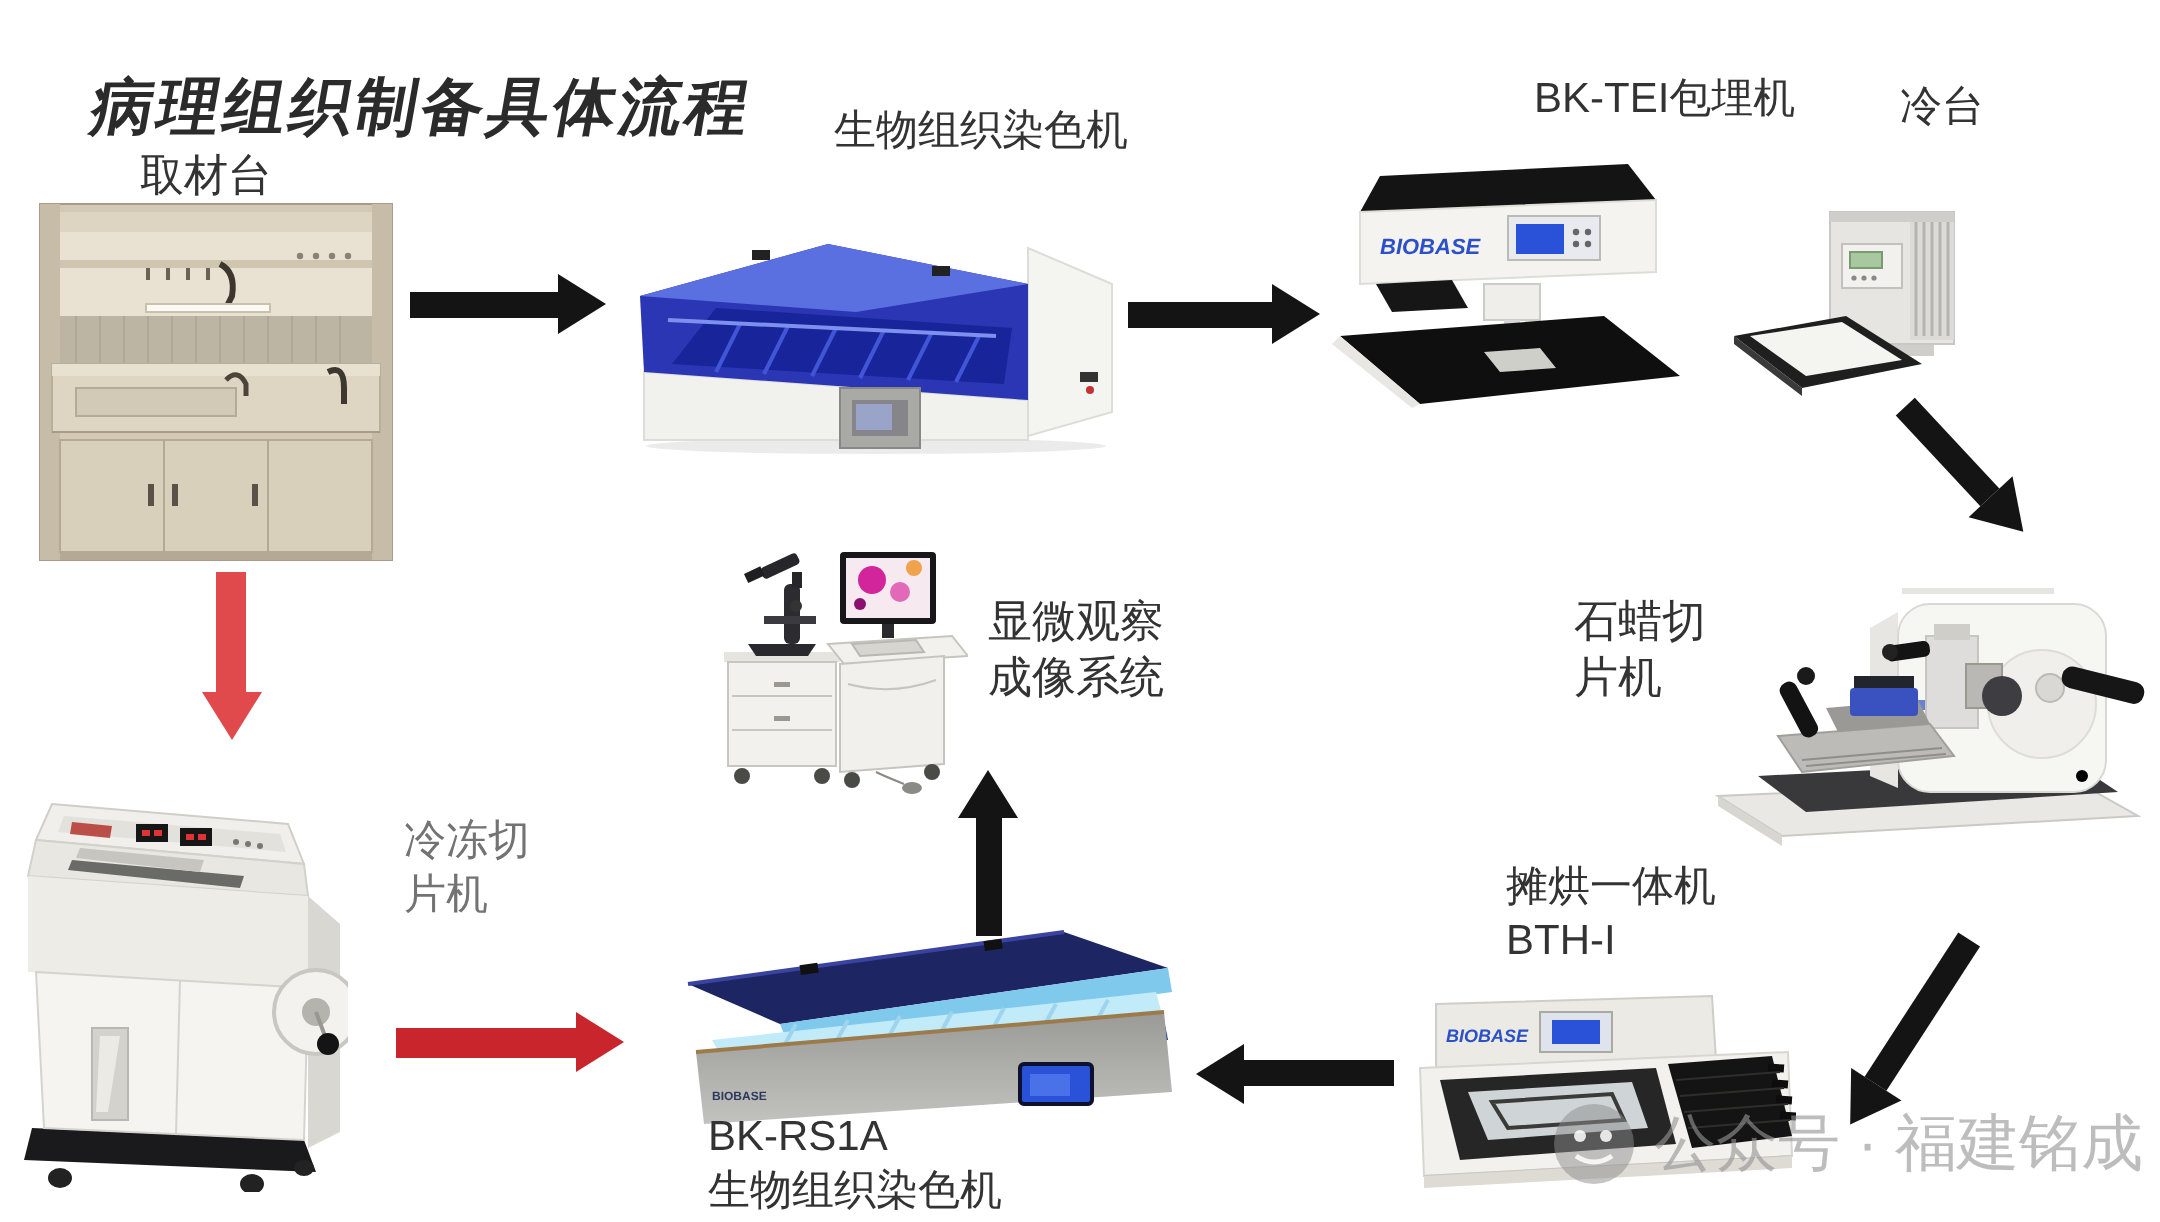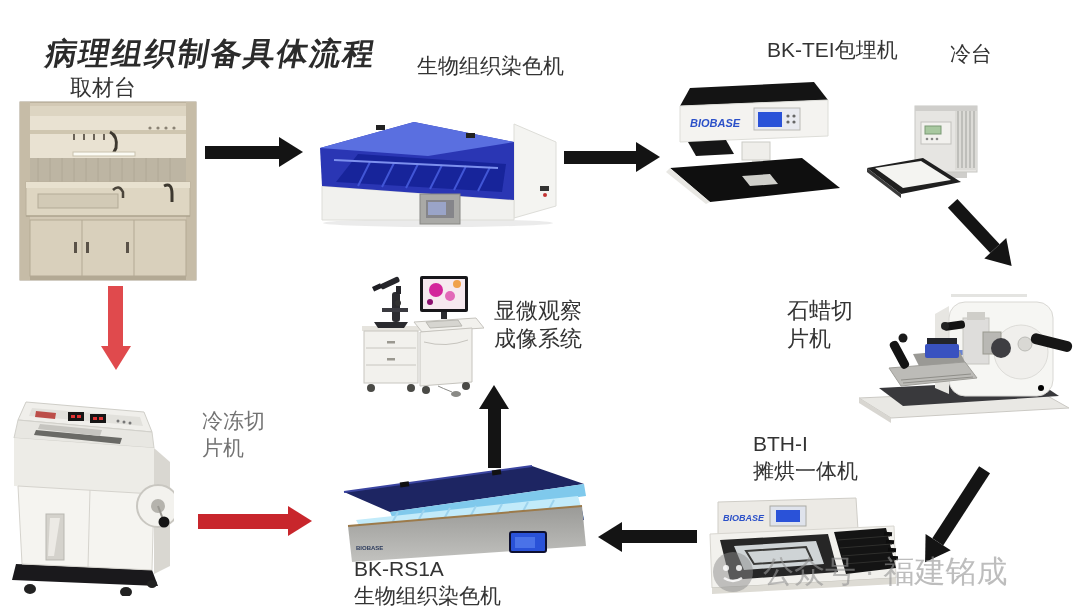--- a/index.html
+++ b/index.html
@@ -14,21 +14,21 @@
   .title{position:absolute;left:46px;top:33px;z-index:3;font-size:31px;font-weight:700;
          color:#2b2b2b;letter-spacing:2px;transform:skewX(-10deg);white-space:nowrap}
   .arrow{position:absolute;z-index:2;display:flex;align-items:center;height:30px;transform-origin:0 50%}
   .arrow .shaft{flex:1;height:13px;background:#141414}
   .arrow .head{width:0;height:0;border-top:15px solid transparent;border-bottom:15px solid transparent;
                border-left:24px solid #141414}
   .arrow.redA .shaft{background:#e04a4d;height:15px}
   .arrow.redA .head{border-left-color:#e04a4d}
   .arrow.redB .shaft{background:#c8262c;height:15px}
   .arrow.redB .head{border-left-color:#c8262c}
-  .watermark{position:absolute;left:712px;top:551px;z-index:40;display:flex;align-items:flex-end;gap:9px;
+  .watermark{position:absolute;left:776px;top:551px;z-index:40;display:flex;align-items:flex-end;gap:9px;
              color:rgba(148,148,148,.62);font-size:31px;white-space:nowrap}
   .watermark svg{display:block}
 </style>
 </head>
 <body>
 
 <div class="title">病理组织制备具体流程</div>
 
 <div class="label big" style="left:70px;top:74px">取材台</div>
 
@@ -39,22 +39,22 @@
 <div class="label" style="left:767px;top:36px">BK-TEI包埋机</div>
 
 <div class="label" style="left:950px;top:40px">冷台</div>
 
 <div class="label big" style="left:787px;top:297px">
   <div>石蜡切</div>
   <div>片机</div>
 </div>
 
 <div class="label" style="left:753px;top:430px">
+  <div>摊烘一体机</div>
   <div>BTH-I</div>
-  <div>摊烘一体机</div>
 </div>
 
 <div class="label red" style="left:202px;top:407px">
   <div>冷冻切</div>
   <div>片机</div>
 </div>
 
 <div class="label big" style="left:494px;top:297px">
   <div>显微观察</div>
   <div>成像系统</div>

